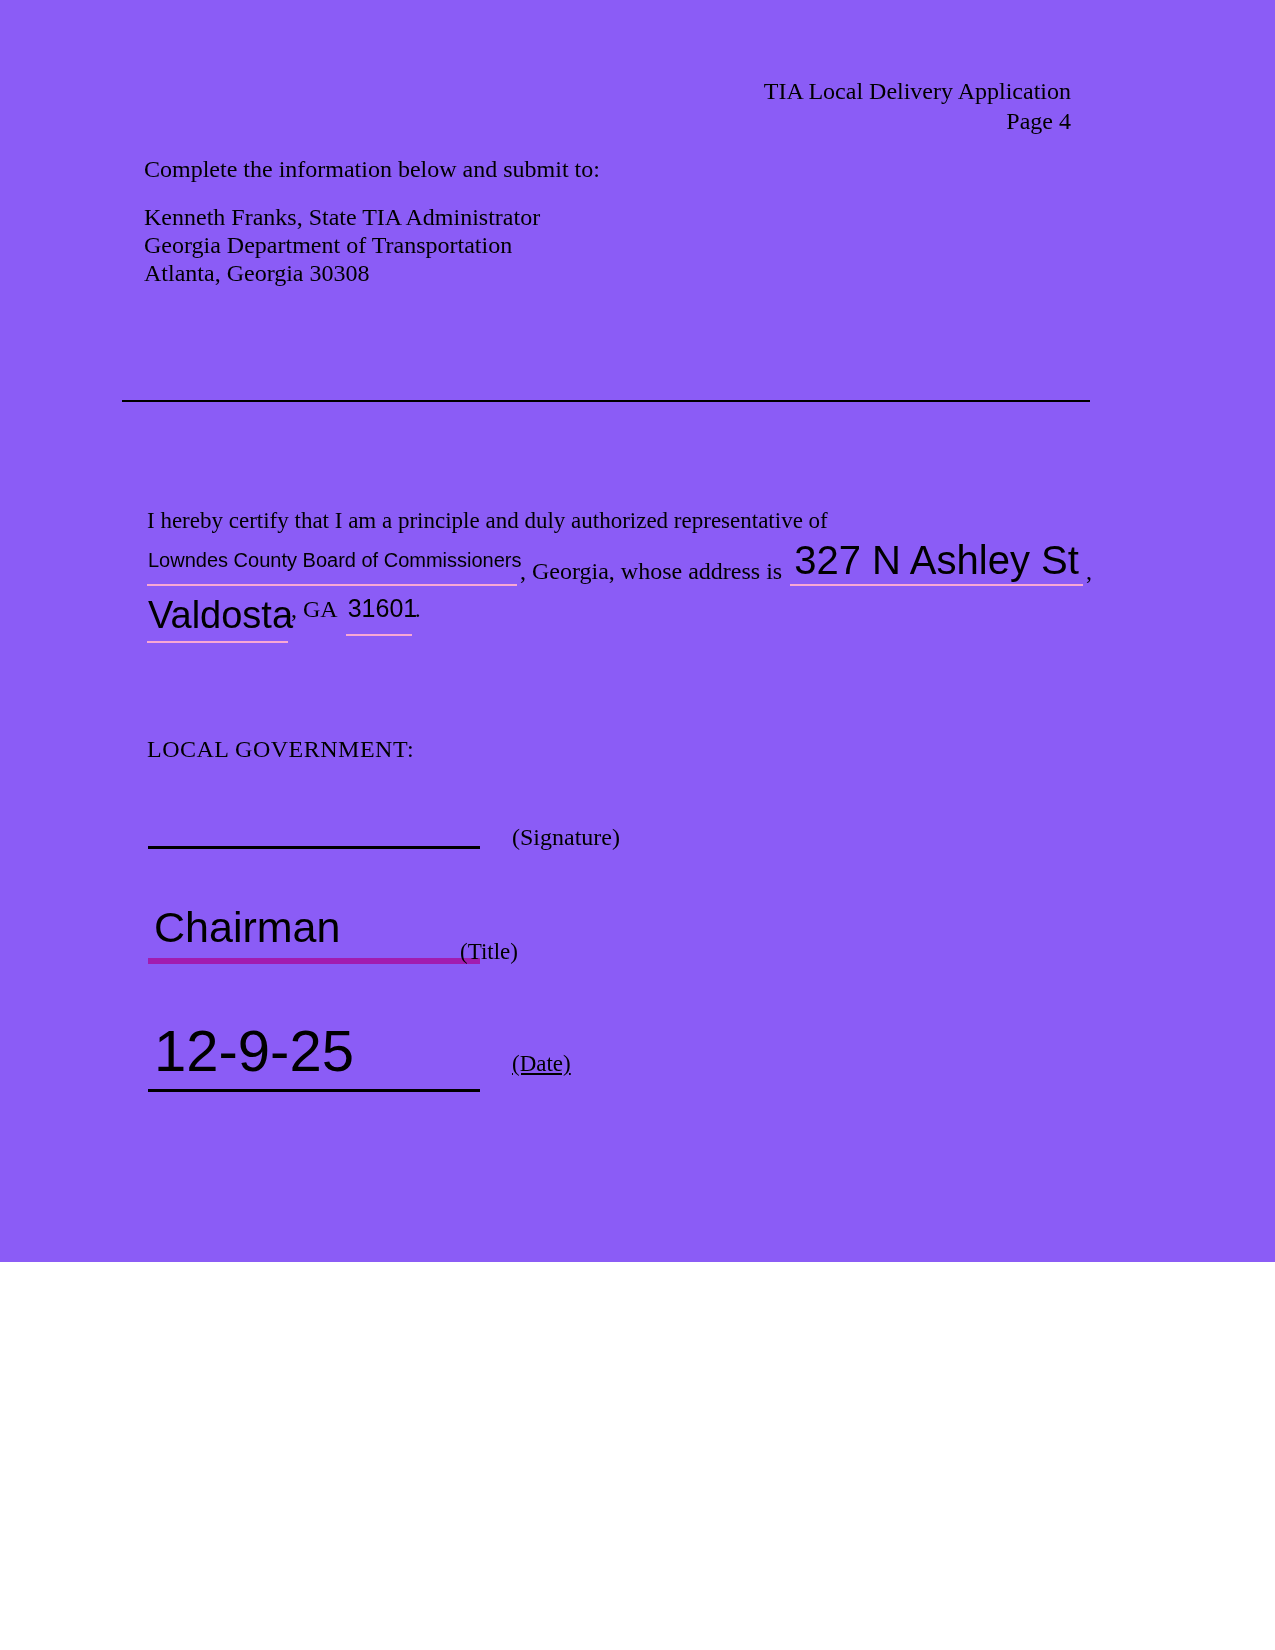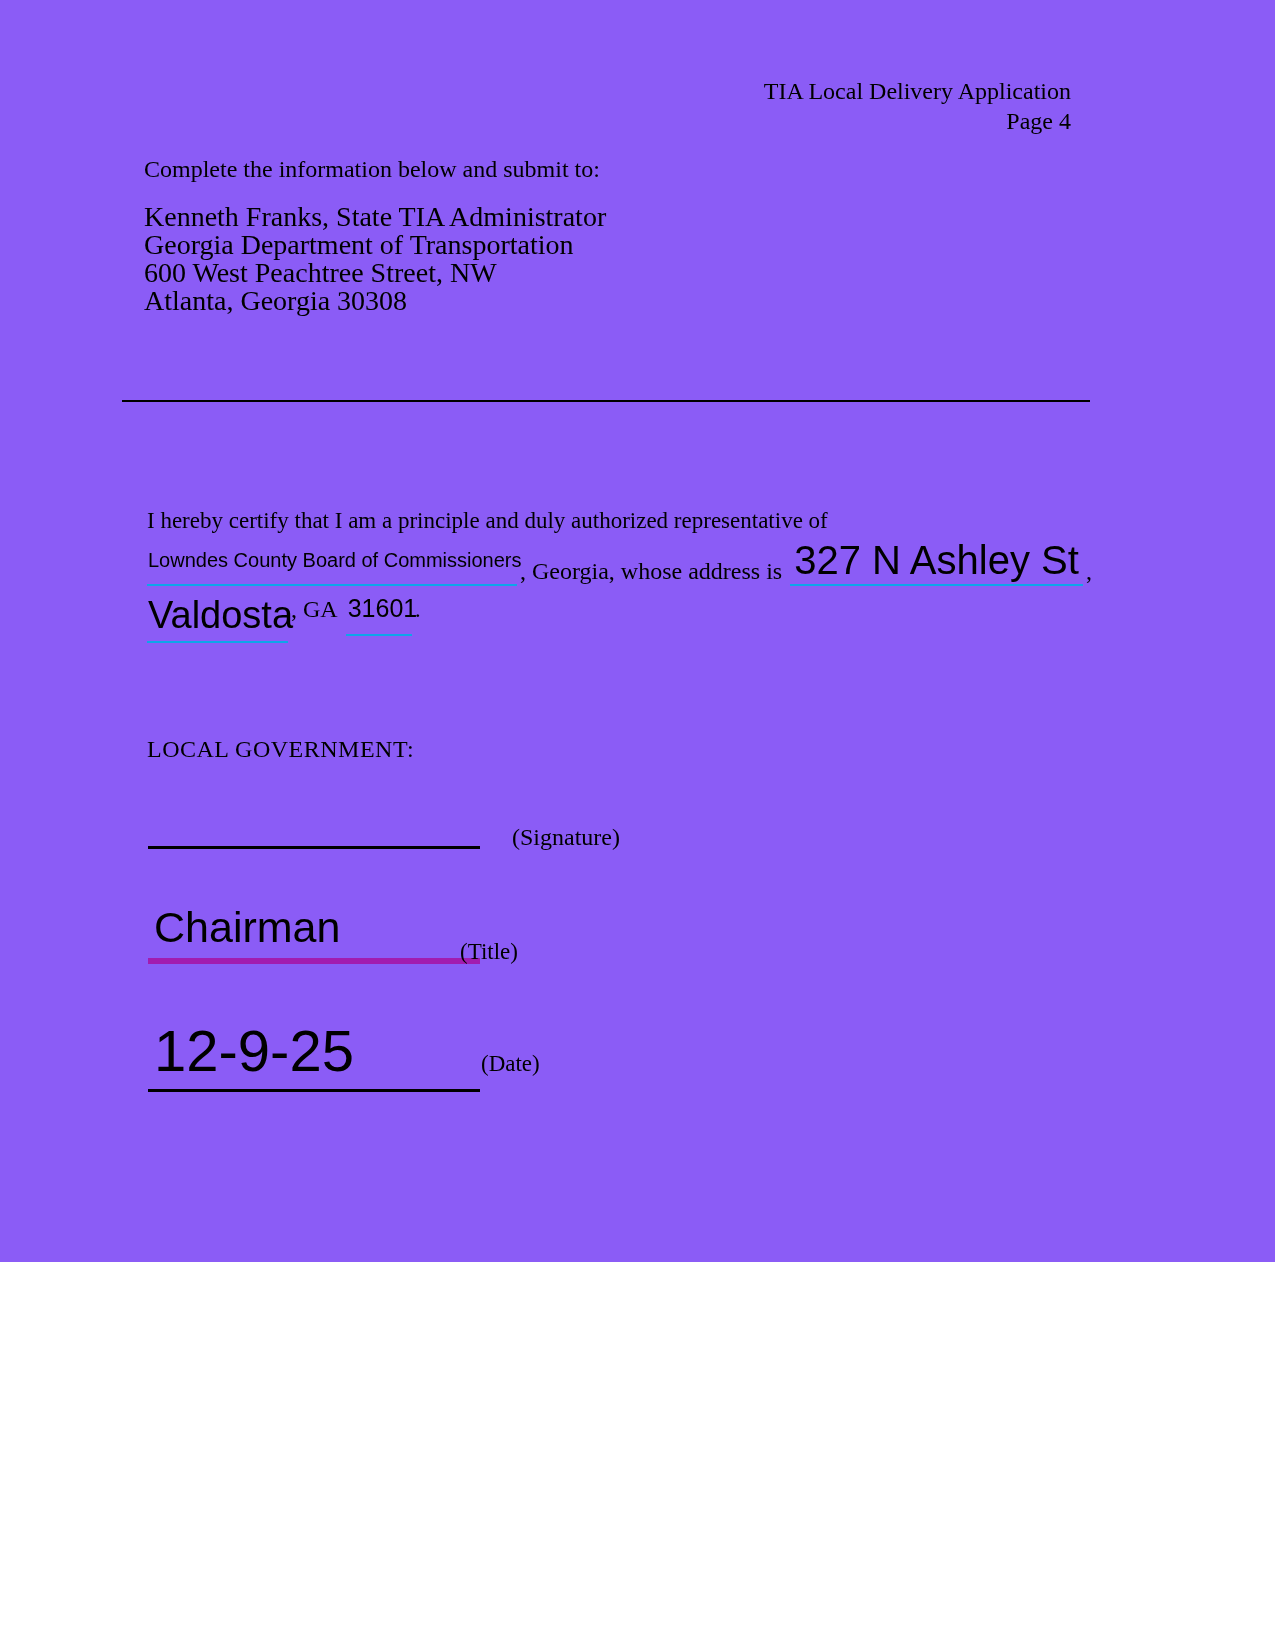--- a/index.html
+++ b/index.html
@@ -31,21 +31,21 @@
     left: 144px;
     top: 156px;
     font-size: 24px;
     text-align: right;
   }
 
   .recipient {
     position: absolute;
     left: 144px;
     top: 203px;
-    font-size: 28px;
+    font-size: 24px;
     line-height: 28px;
     font-family: Liberation Serif, serif;
   }
 
   .divider {
     position: absolute;
     left: 122px;
     top: 400px;
     width: 968px;
     height: 2px;
@@ -70,21 +70,21 @@
   }
   .cert-line3 {
     position: absolute;
     left: 147px;
     top: 596px;
     height: 46px;
     display: flex;
     align-items: flex-start;
   }
   .blank {
-    border-bottom: 2px solid #0ea5e9;
+    border-bottom: 2px solid #f9a8d4;
     white-space: nowrap;
     overflow: visible;
   }
   .blank-gov   { width: 370px; }
   .blank-addr  { flex: 1 1 auto; }
   .blank-city  { width: 141px; }
   .blank-zip   { width: 66px; }
 
   .gov-value  { display: inline-block; font-size: 20px; line-height: 1; padding: 0 0 14px 1px; }
   .addr-value { display: inline-block; font-size: 40px; line-height: 1; padding: 0 0 4px 4px; }
@@ -130,38 +130,37 @@
   .label-title { position: absolute; left: 460px; top: 939px; font-size: 23px; }
 
   .date-field {
     position: absolute;
     left: 148px;
     top: 1022px;
     width: 332px;
     border-bottom: 3px solid #000000;
   }
   .date-field .value { display: inline-block; font-size: 58px; line-height: 1; padding: 0 0 9px 6px; }
-  .label-date { position: absolute; left: 481px; top: 1051px; font-size: 23px; }
+  .label-date { position: absolute; left: 512px; top: 1051px; font-size: 23px; text-decoration: underline; }
 </style>
 </head>
 <body>
 
 <div class="page">
 
   <div class="header">
     <div>TIA Local Delivery Application</div>
     <div>Page 4</div>
   </div>
 
   <div class="intro">Complete the information below and submit to:</div>
 
   <div class="recipient">
     <div>Kenneth Franks, State TIA Administrator</div>
     <div>Georgia Department of Transportation</div>
-    <div>600 West Peachtree Street, NW</div>
     <div>Atlanta, Georgia 30308</div>
   </div>
 
   <div class="divider"></div>
 
   <div class="certify-lead">I hereby certify that I am a principle and duly authorized representative of</div>
 
   <div class="cert-line2">
     <span class="blank blank-gov"><span class="fill gov-value">Lowndes County Board of Commissioners</span></span>
     <span class="conn conn-georgia serif">, Georgia, whose address is</span>

